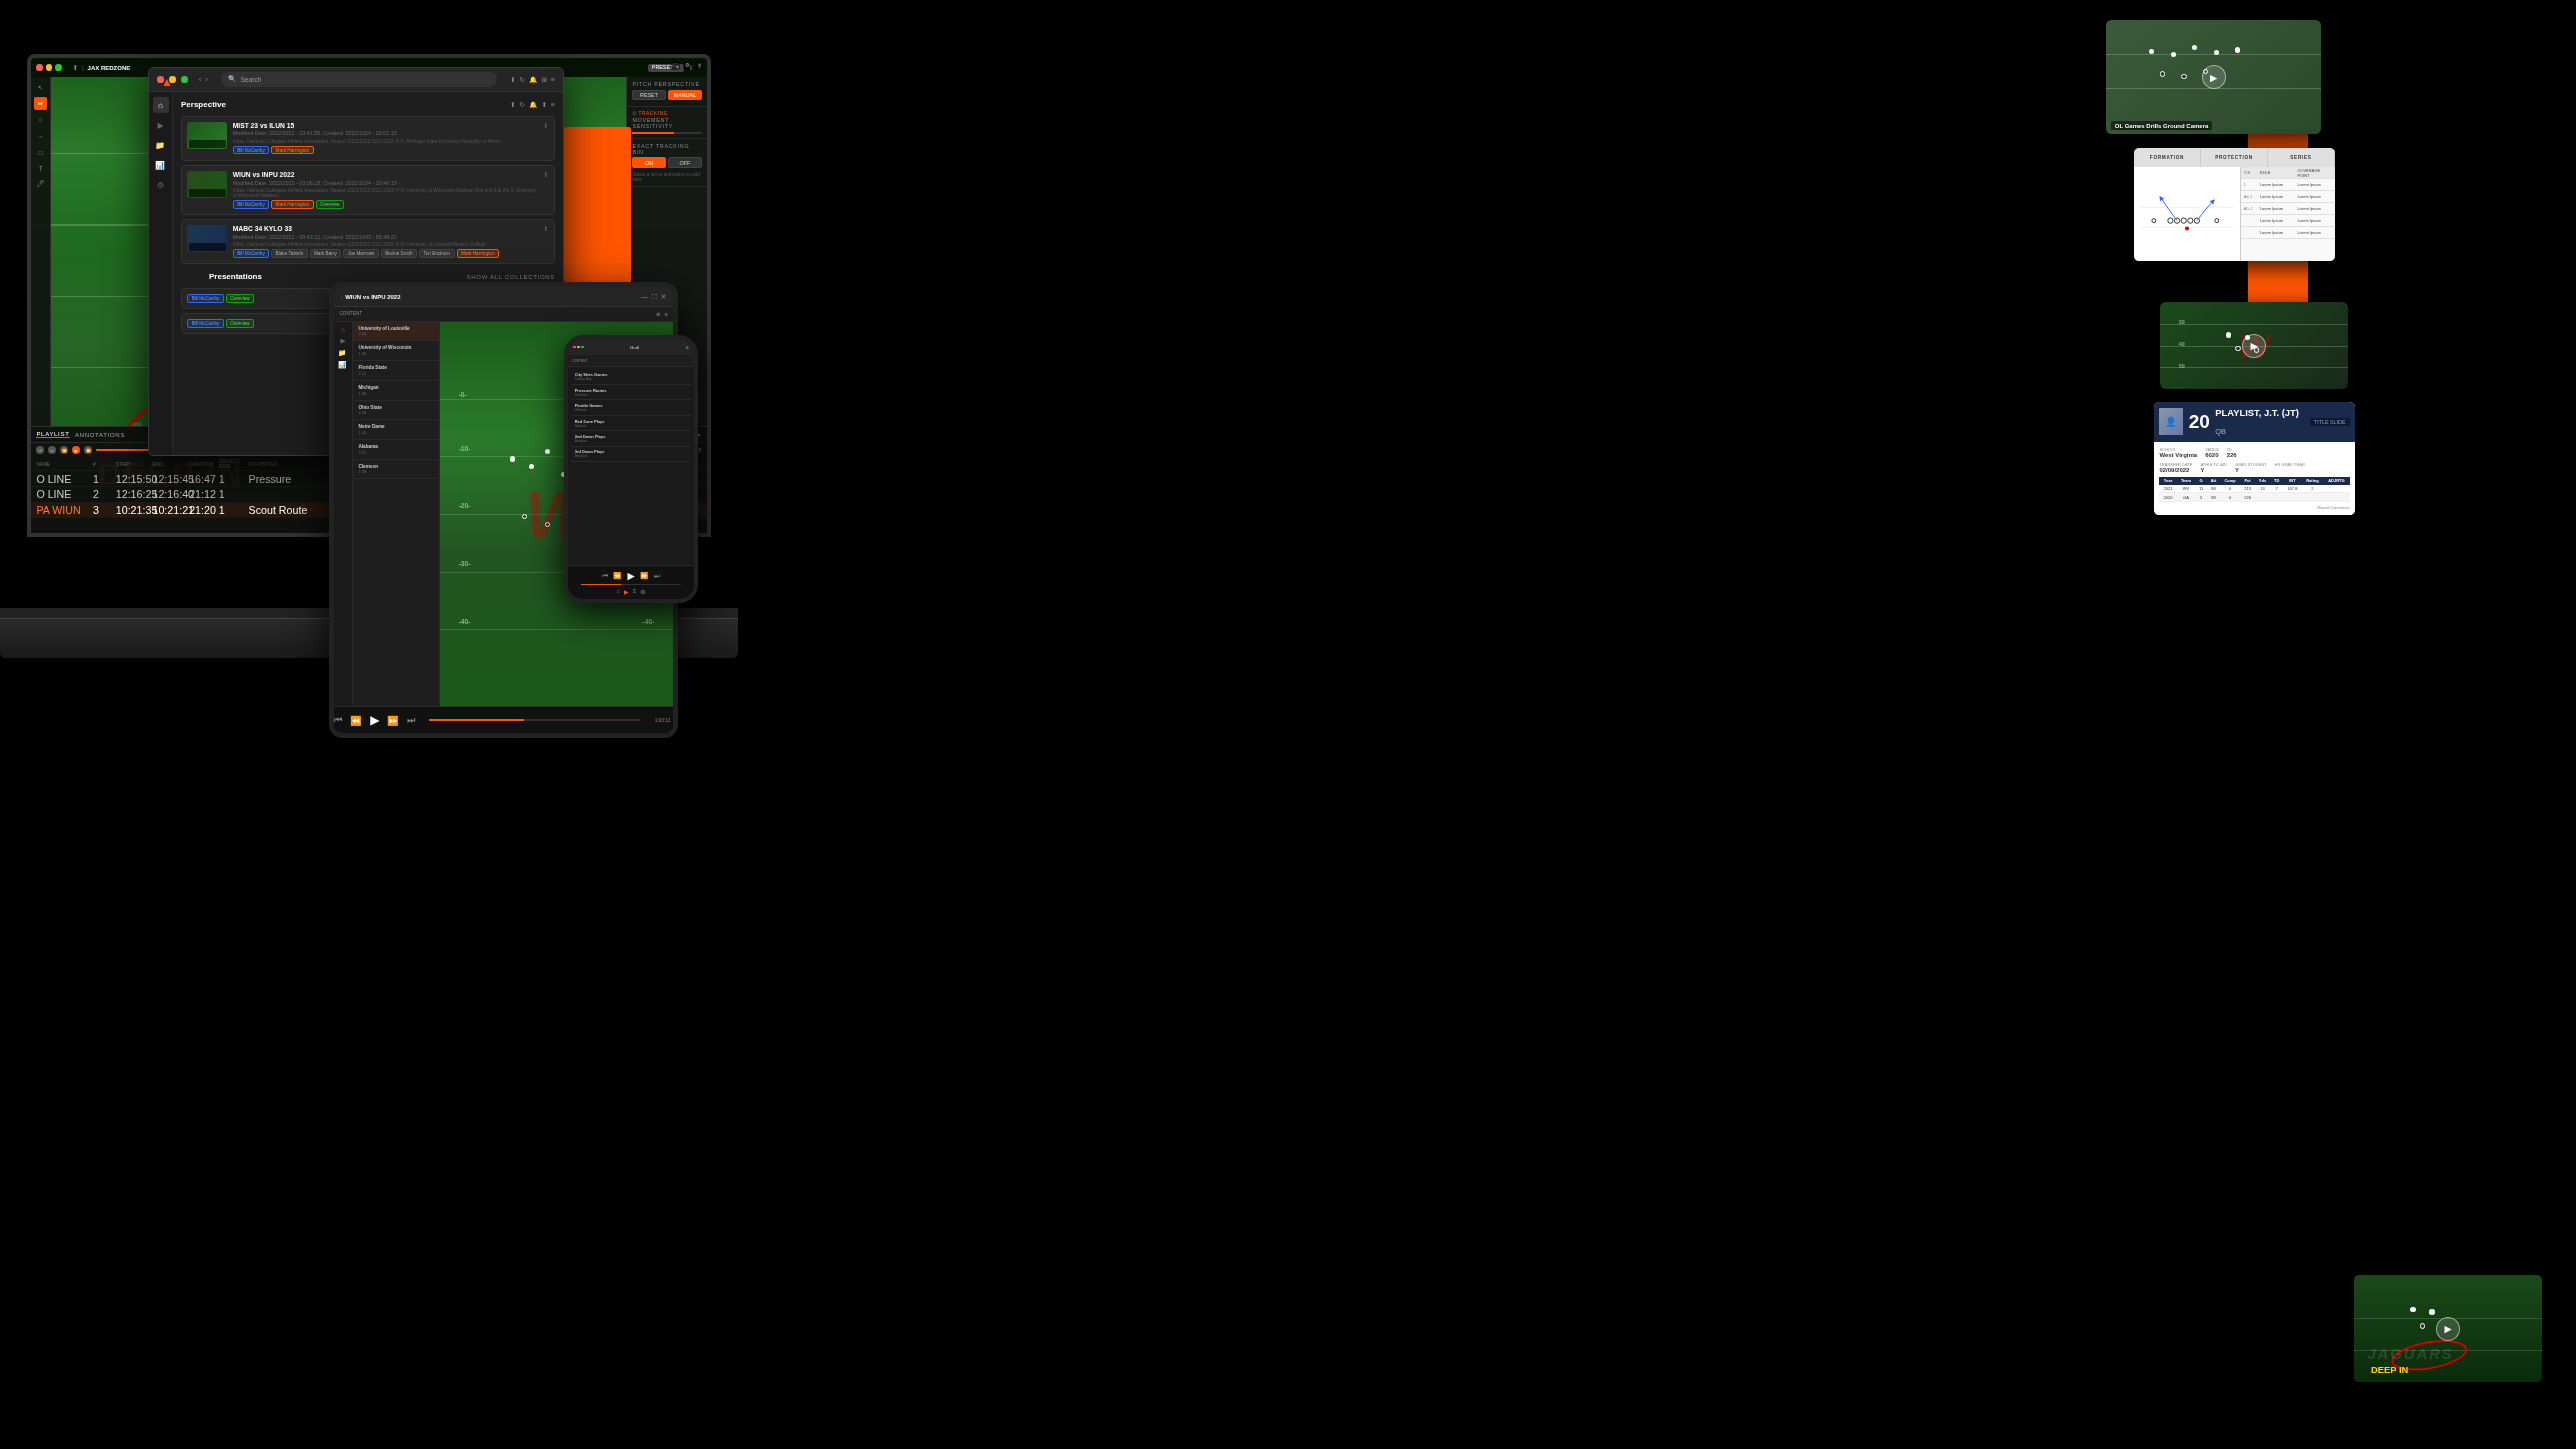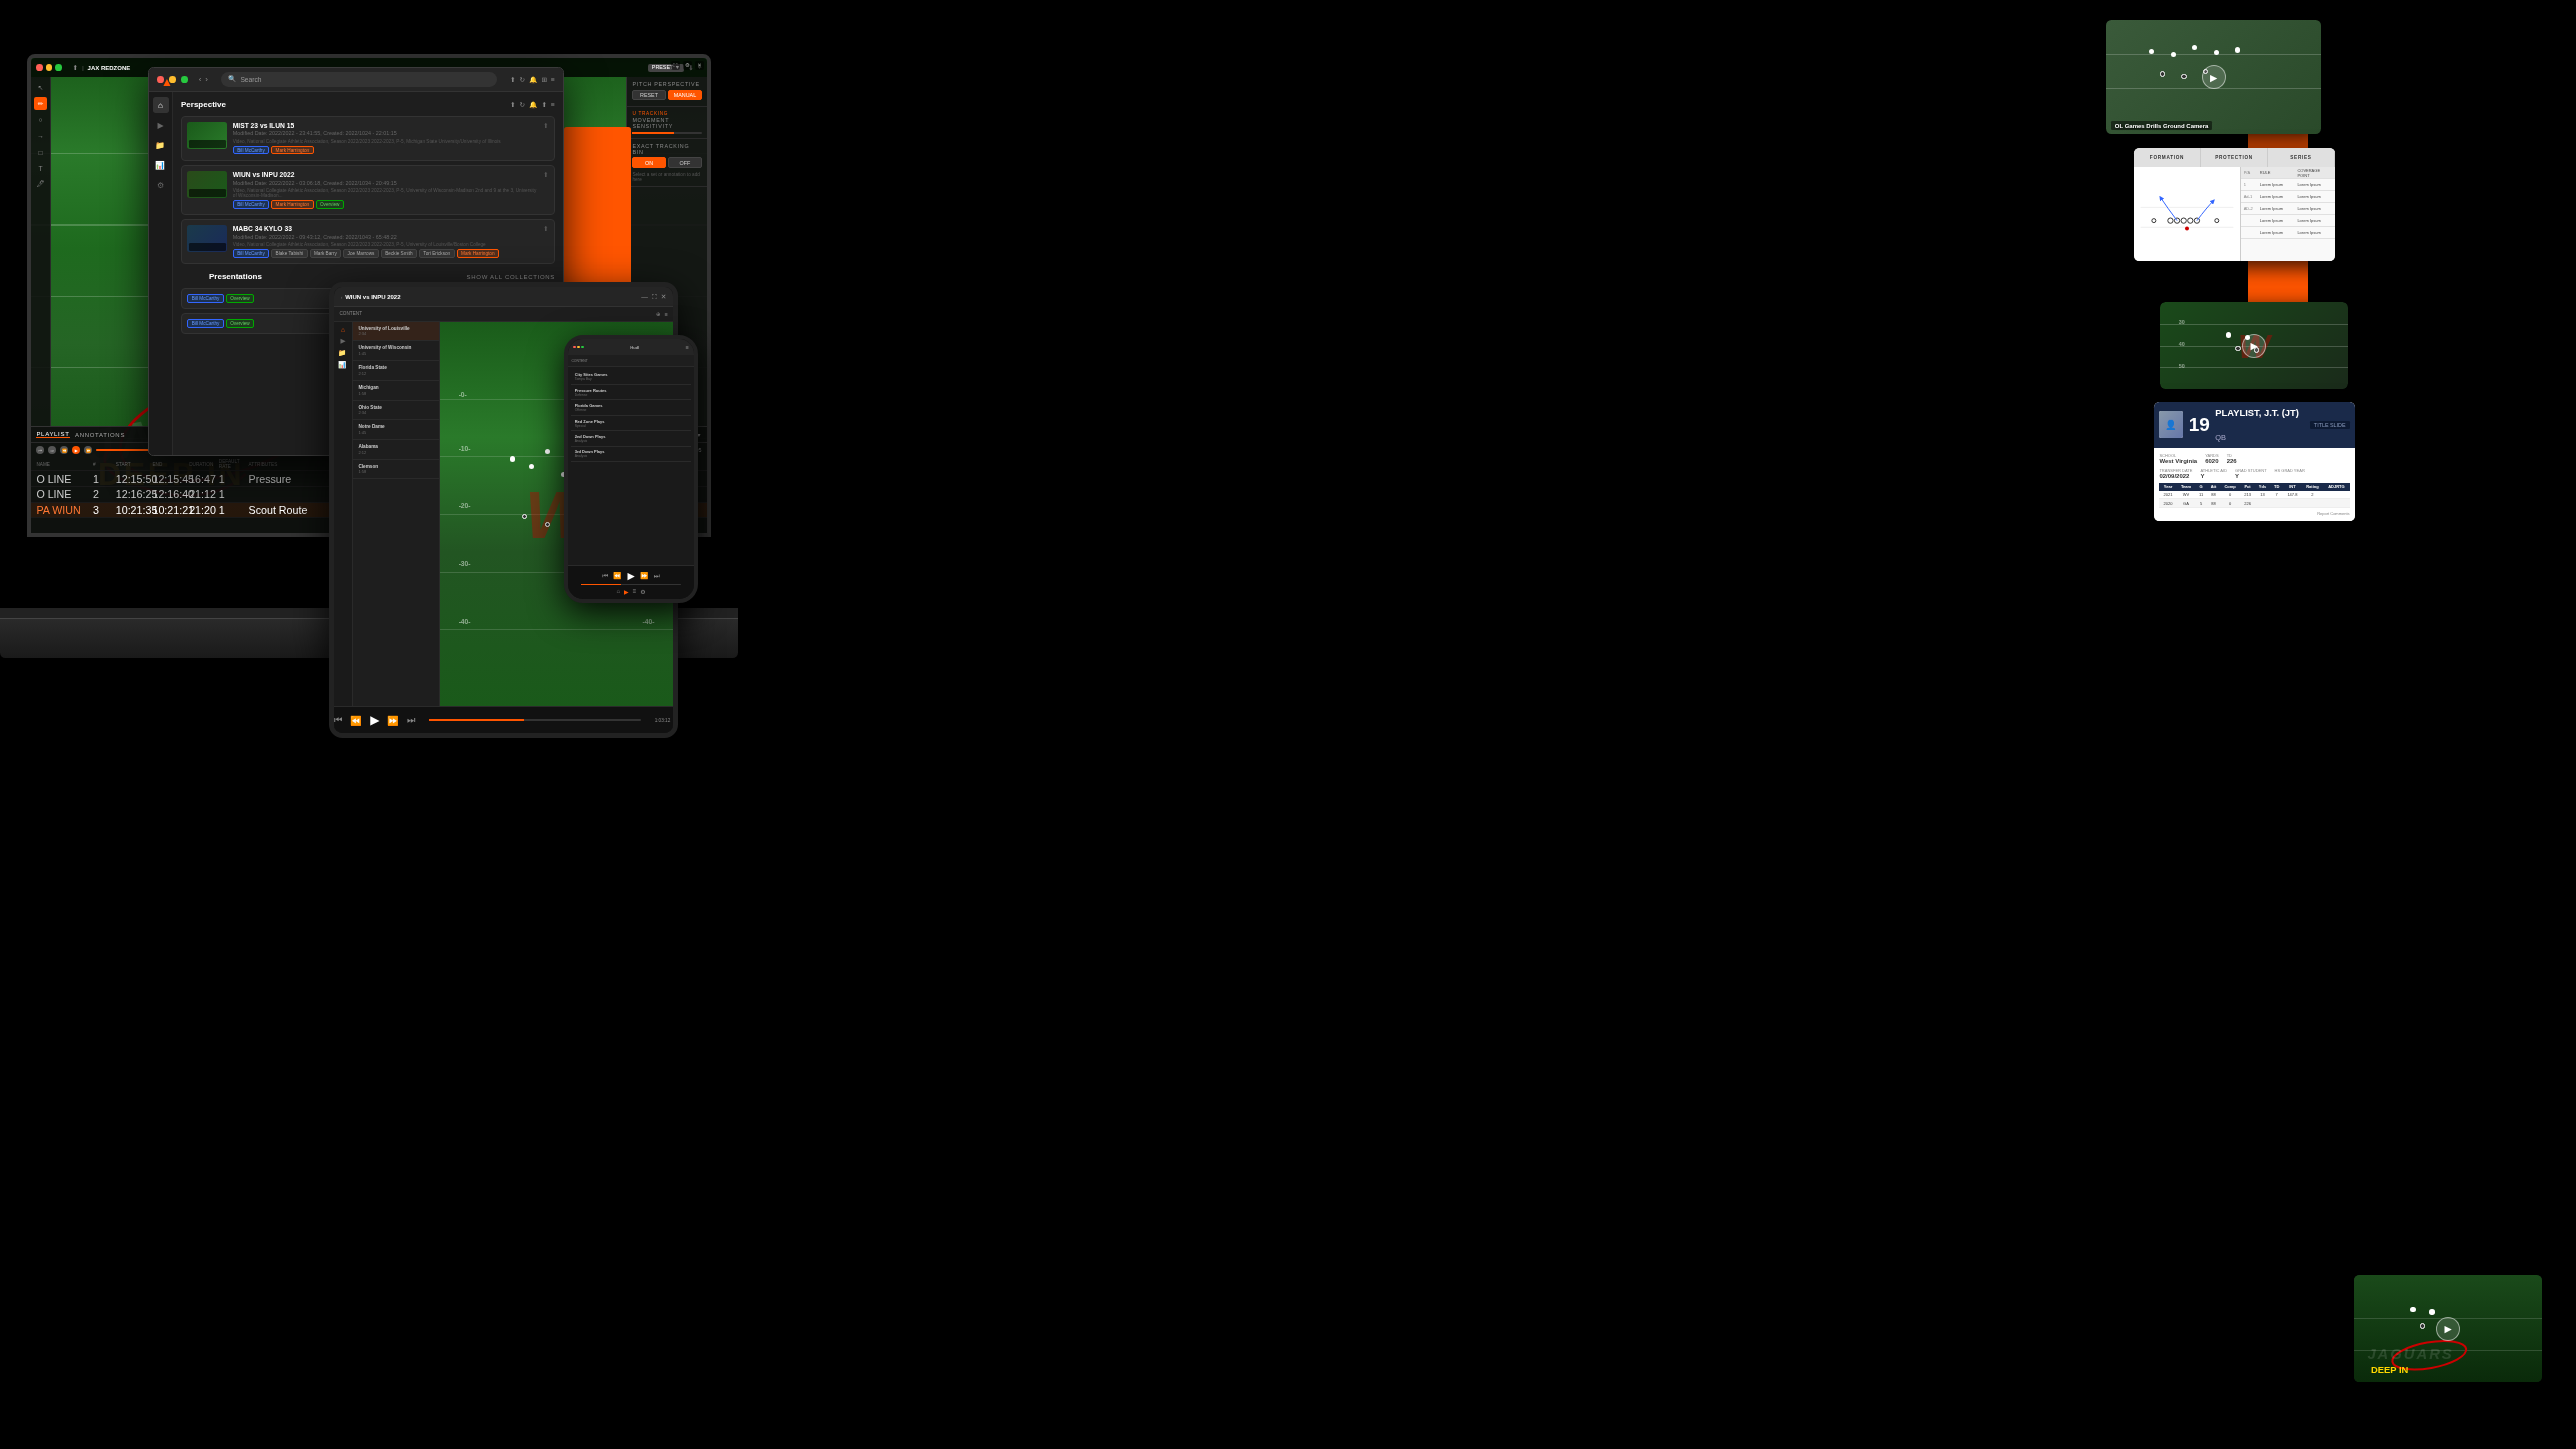--- a/index.html
+++ b/index.html
@@ -869,21 +869,21 @@
 
     .pc-name {
       font-size: 9.4px;
       font-weight: 700;
       color: #fff;
     }
 
     .pc-position {
       font-size: 7.4px;
       color: #aac;
-      margin-top: 15px;
+      margin-top: 9px;
     }
 
     .pc-title-label {
       font-size: 5.4px;
       color: #8899bb;
       text-transform: uppercase;
       background: #0d1a33;
       padding: 1.3px 4px;
       border-radius: 1.3px;
     }
@@ -1693,21 +1693,21 @@
   </div>
 </div>
 
 <div style="position:absolute; right:221px; top:402px; z-index:20;">
   <div class="rp-player-card">
     <div class="pc-header">
 
       <div class="pc-photo">
         <div style="width:100%; height:100%; background:linear-gradient(135deg, #8899aa, #6677aa); border-radius:2px; display:flex; align-items:center; justify-content:center; color:#fff; font-size:9.4px;">👤</div>
       </div>
-      <div class="pc-number">19</div>
+      <div class="pc-number">20</div>
       <div class="pc-name-block">
         <div class="pc-name">PLAYLIST, J.T. (JT)</div>
         <div class="pc-position">QB</div>
       </div>
       <div class="pc-title-label">Title Slide</div>
     </div>
 
     <div class="pc-body">
       <div class="pc-info-row">
         <div class="pc-info-item">

